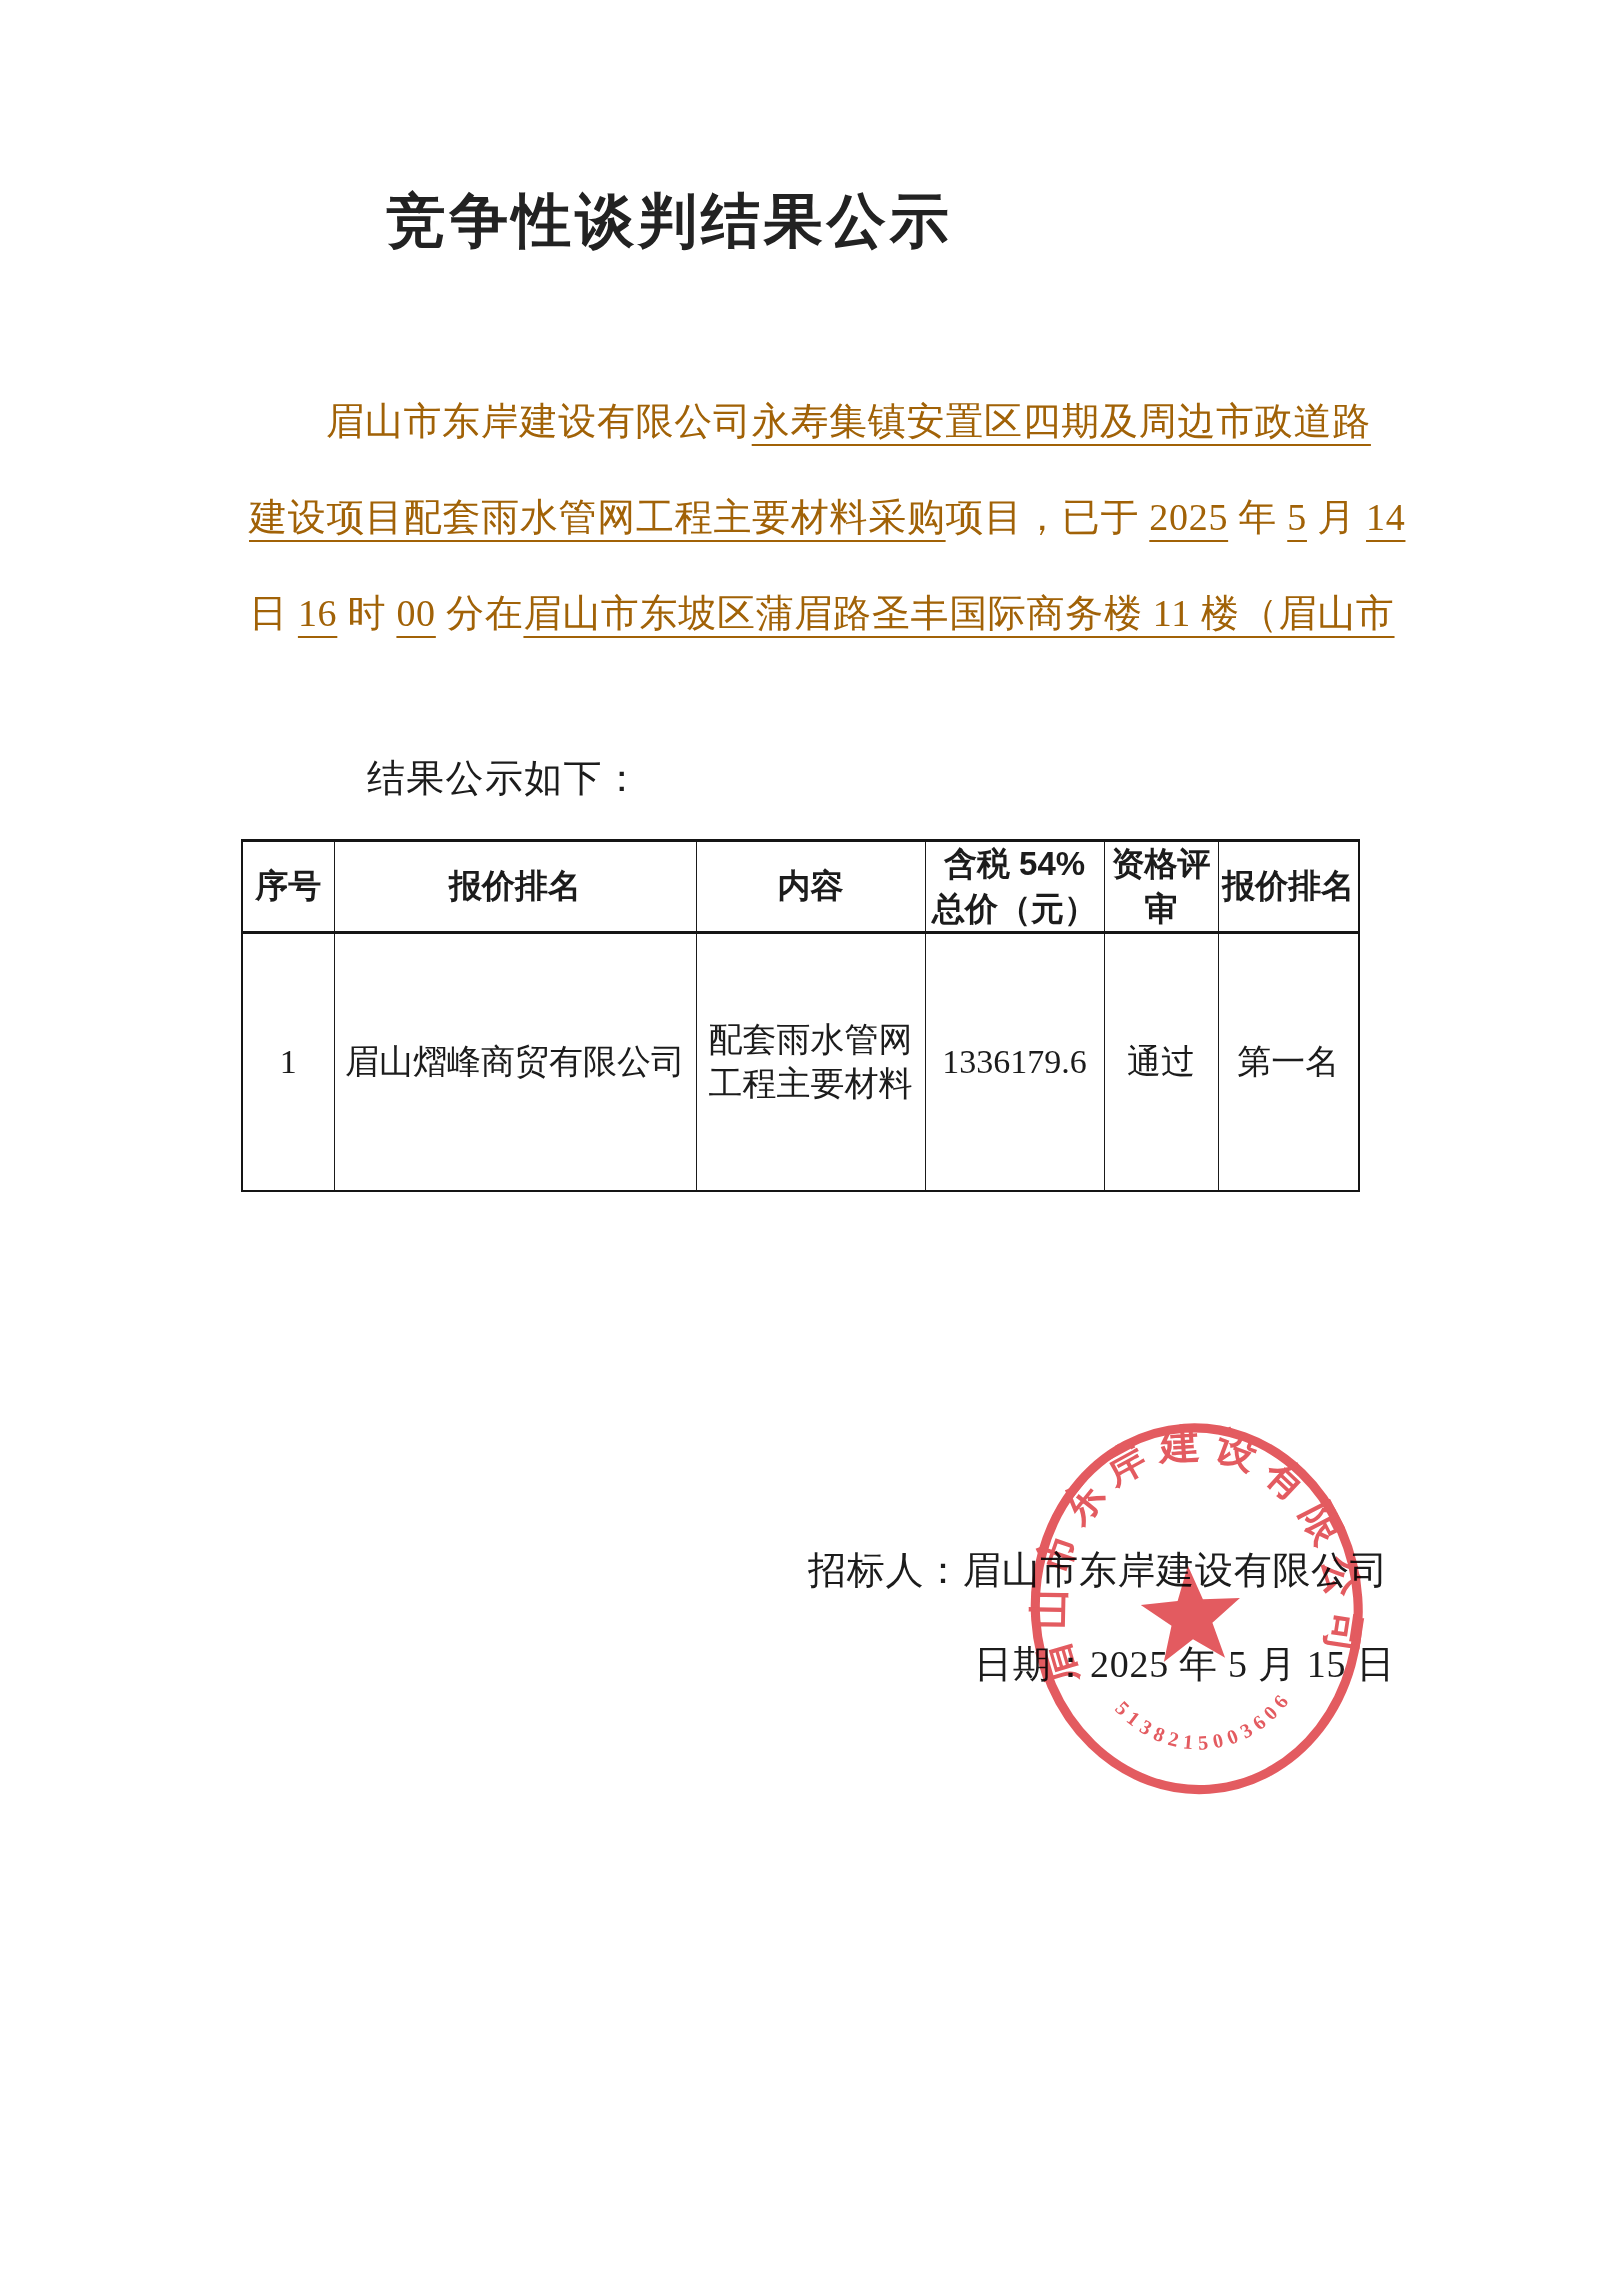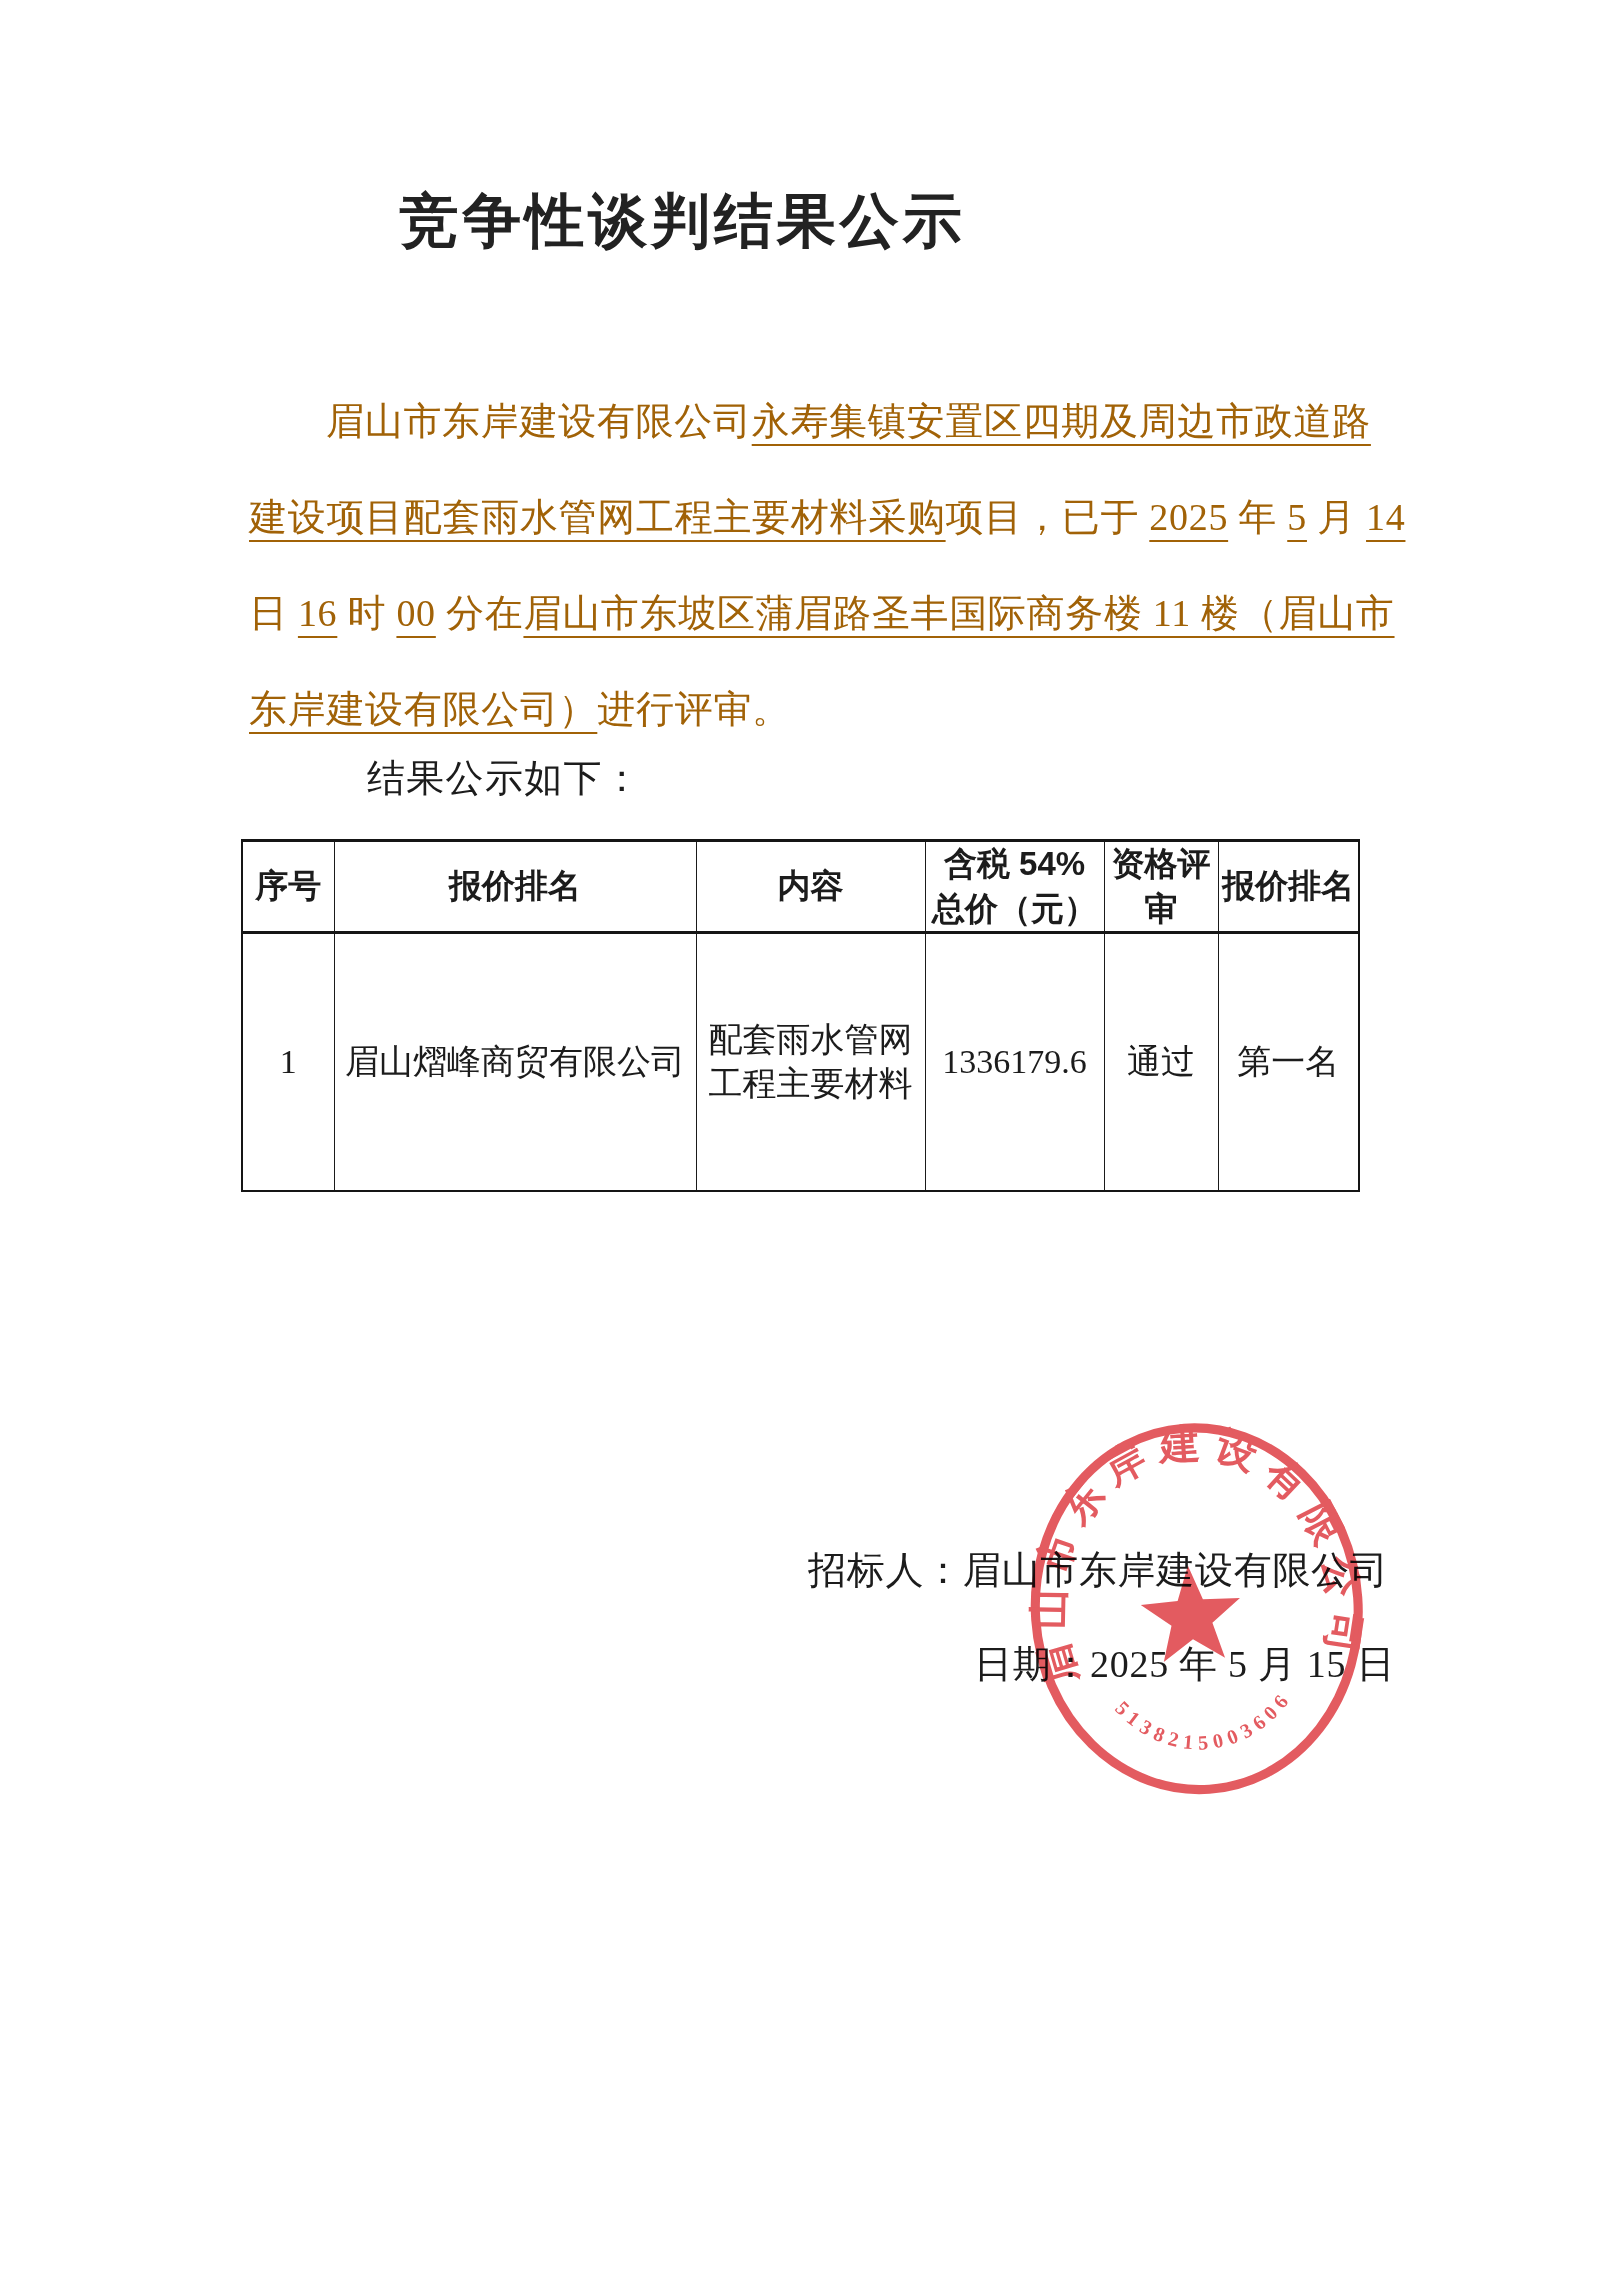--- a/index.html
+++ b/index.html
@@ -16,21 +16,20 @@
   
   .doc-title{
     position:absolute;top:188px;left:0;width:1339px;
     text-align:center;
     font-family:"Liberation Sans","DejaVu Sans",sans-serif;
     font-weight:bold;
     font-size:59px;
     letter-spacing:3.9px;
     line-height:1.15;
     color:#222;
-    padding-left:13px;
   }
 
   
   .body-paragraph{
     position:absolute;left:249px;top:400px;width:1151px;
     font-size:38px;
     color:#a16207;
   }
   .para-line{
     line-height:43px;
@@ -119,21 +118,20 @@
 <body>
 
 <div class="page">
 
   <div class="doc-title">竞争性谈判结果公示</div>
 
   <div class="body-paragraph">
       <div class="para-line indent"><span>眉山市东岸建设有限公司</span><span class="ul">永寿集镇安置区四期及周边市政道路</span></div>
       <div class="para-line"><span class="ul">建设项目配套雨水管网工程主要材料采购</span><span>项目，已于 </span><span class="ul">2025</span><span> 年 </span><span class="ul">5</span><span> 月 </span><span class="ul">14</span></div>
       <div class="para-line"><span>日 </span><span class="ul">16</span><span> 时 </span><span class="ul">00</span><span> 分在</span><span class="ul">眉山市东坡区蒲眉路圣丰国际商务楼 11 楼（眉山市</span></div>
-      <div class="para-line"><span class="ul">东岸建设有限公司）</span><span>进行评审。</span></div>
     </div>
 
   <div class="results-intro">结果公示如下：</div>
 
   <table class="result-table">
     <colgroup>
       <col class="c0">
         <col class="c1">
         <col class="c2">
       <col class="c3">

